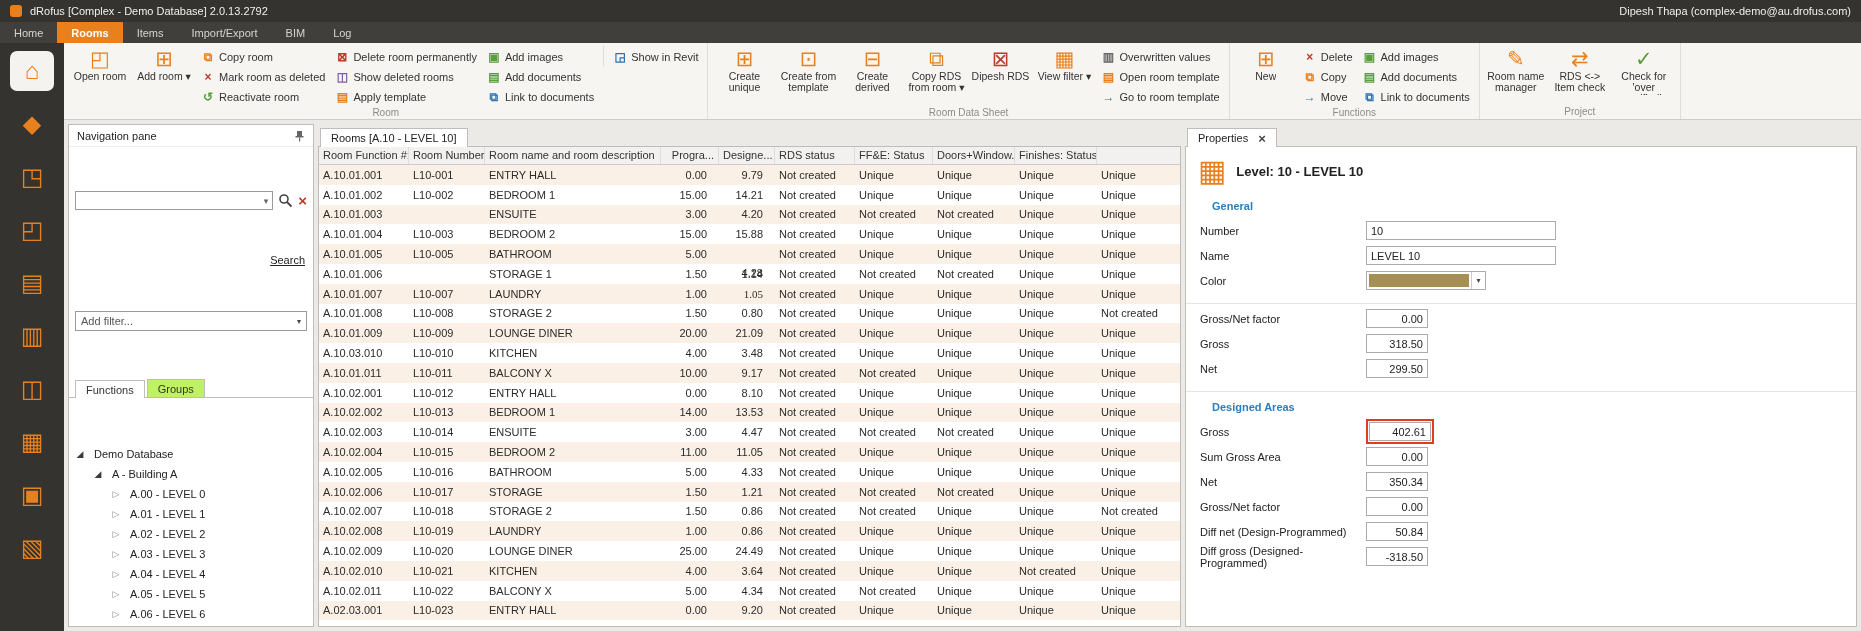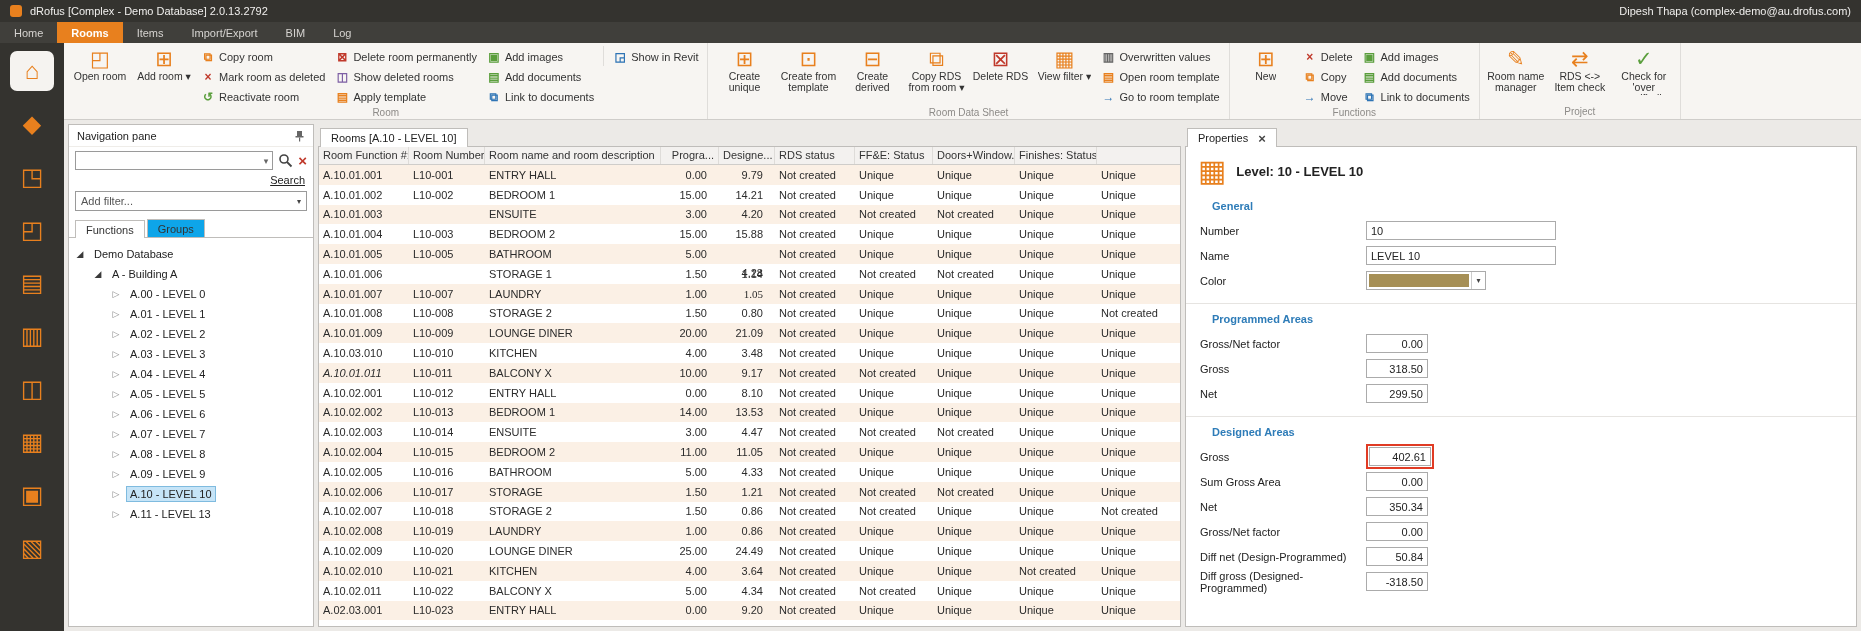--- a/index.html
+++ b/index.html
@@ -41,33 +41,33 @@
   .rcol { display:flex; flex-direction:column; gap:1px; padding-top:1px; }
   .rcol.div { border-left:1px solid #dfddda; padding-left:6px; margin-left:2px; }
   .rsmall { display:flex; align-items:center; gap:4px; height:19px; color:#333; padding:0 3px; white-space:nowrap; cursor:default; }
   .rsicon { width:14px; font-size:12px; text-align:center; font-weight:bold; }
 
   
   .content { flex:1; display:flex; gap:4px; padding:4px; min-height:0; background:#eceae7; }
   .panel { background:#fff; border:1px solid #bfbdba; }
 
   
-  .nav { width:246px; display:flex; flex-direction:column; overflow:hidden; flex:0 0 auto; }
+  .nav { width:246px; display:flex; flex-direction:column; overflow:hidden; flex:0 0 auto;gap:40px; }
   .navtitle { height:22px; display:flex; align-items:center; justify-content:space-between; padding:0 8px;
     border-bottom:1px solid #efede9; }
   .searchrow { display:flex; align-items:center; gap:5px; padding:4px 6px 2px; }
   .searchbox { flex:1; height:19px; border:1px solid #9a9a9a; background:#fff; display:flex;
     align-items:center; justify-content:flex-end; padding:0 4px; color:#666; font-size:9px; }
   .clearx { color:#c0392b; font-weight:bold; font-size:15px; line-height:15px; }
   .searchlinkrow { text-align:right; padding:2px 8px 3px; }
   .slink { text-decoration:underline; color:#222; cursor:default; }
   .filterbox { margin:2px 6px 4px; height:20px; border:1px solid #9a9a9a; display:flex; align-items:center;
     justify-content:space-between; padding:0 5px; color:#555; background:#fff; }
   .navtabs { display:flex; padding:4px 6px 0; border-bottom:1px solid #bfbdba; gap:2px; }
-  .ntab { padding:3px 10px 2px; background:#0ea5e9; border:1px solid #bfbdba; border-bottom:none; color:#333; }
+  .ntab { padding:3px 10px 2px; background:#bef264; border:1px solid #bfbdba; border-bottom:none; color:#333; }
   .ntab.active { background:#fff; position:relative; top:1px; }
   .tree { flex:1; padding-top:6px; overflow:hidden; }
   .titem { height:20px; display:flex; align-items:center; gap:5px; white-space:nowrap; }
   .expander { width:10px; color:#8a8a8a; font-size:9px; text-align:center; }
   .expander.open { color:#3a3a3a; }
   .tlabel { padding:1px 3px; border:1px solid transparent; }
   .tlabel.sel { background:#c6e4f7; border:1px solid #7fbbdf; }
 
   
   .center { flex:1; display:flex; flex-direction:column; min-width:0; }
@@ -220,21 +220,21 @@
               <div class="rlarge">
                 <span class="rlicon" style="color: rgb(232, 128, 30);">⊟</span>
                 <span class="rltext">Create derived</span>
               </div>
               <div class="rlarge">
                 <span class="rlicon" style="color: rgb(232, 128, 30);">⧉</span>
                 <span class="rltext">Copy RDS from room ▾</span>
               </div>
               <div class="rlarge">
                 <span class="rlicon" style="color: rgb(192, 57, 43);">⊠</span>
-                <span class="rltext">Delete RDS</span>
+                <span class="rltext">Dipesh RDS</span>
               </div>
               <div class="rlarge">
                 <span class="rlicon" style="color: rgb(232, 128, 30);">▦</span>
                 <span class="rltext">View filter ▾</span>
               </div>
               <div class="rcol">
                 <div class="rsmall">
                   <span class="rsicon" style="color: rgb(102, 102, 102);">▥</span>
                   <span>Overwritten values</span>
                 </div>
@@ -532,21 +532,21 @@
                   <div class="tcell" style="width: 176px;">KITCHEN</div>
                   <div class="tcell r" style="width: 58px;">4.00</div>
                   <div class="tcell r" style="width: 56px;">3.48</div>
                   <div class="tcell" style="width: 80px;">Not created</div>
                   <div class="tcell" style="width: 78px;">Unique</div>
                   <div class="tcell" style="width: 82px;">Unique</div>
                   <div class="tcell" style="width: 82px;">Unique</div>
                   <div class="tcell" style="width: 86px;">Unique</div>
                 </div>
                 <div class="trow alt">
-                  <div class="tcell" style="width: 90px; font-style: italic;">A.10.01.011</div>
+                  <div class="tcell" style="width: 90px;">A.10.01.011</div>
                   <div class="tcell" style="width: 76px;">L10-011</div>
                   <div class="tcell" style="width: 176px;">BALCONY X</div>
                   <div class="tcell r" style="width: 58px;">10.00</div>
                   <div class="tcell r" style="width: 56px;">9.17</div>
                   <div class="tcell" style="width: 80px;">Not created</div>
                   <div class="tcell" style="width: 78px;">Not created</div>
                   <div class="tcell" style="width: 82px;">Unique</div>
                   <div class="tcell" style="width: 82px;">Unique</div>
                   <div class="tcell" style="width: 86px;">Unique</div>
                 </div>
@@ -735,21 +735,20 @@
                   </div>
                   <div class="prow">
                     <span class="plabel">Color</span>
                     <div class="pcolor">
                       <span class="swatch" style="background: rgb(166, 143, 85);"></span>
                       <span class="ccaret">▾</span>
                     </div>
                   </div>
                 </div>
                 <div class="psec">
-                  <div class="ptitle">Programmed Areas</div>
                   <div class="prow">
                     <span class="plabel">Gross/Net factor</span>
                     <div class="pinput num">0.00</div>
                   </div>
                   <div class="prow">
                     <span class="plabel">Gross</span>
                     <div class="pinput num">318.50</div>
                   </div>
                   <div class="prow">
                     <span class="plabel">Net</span>

